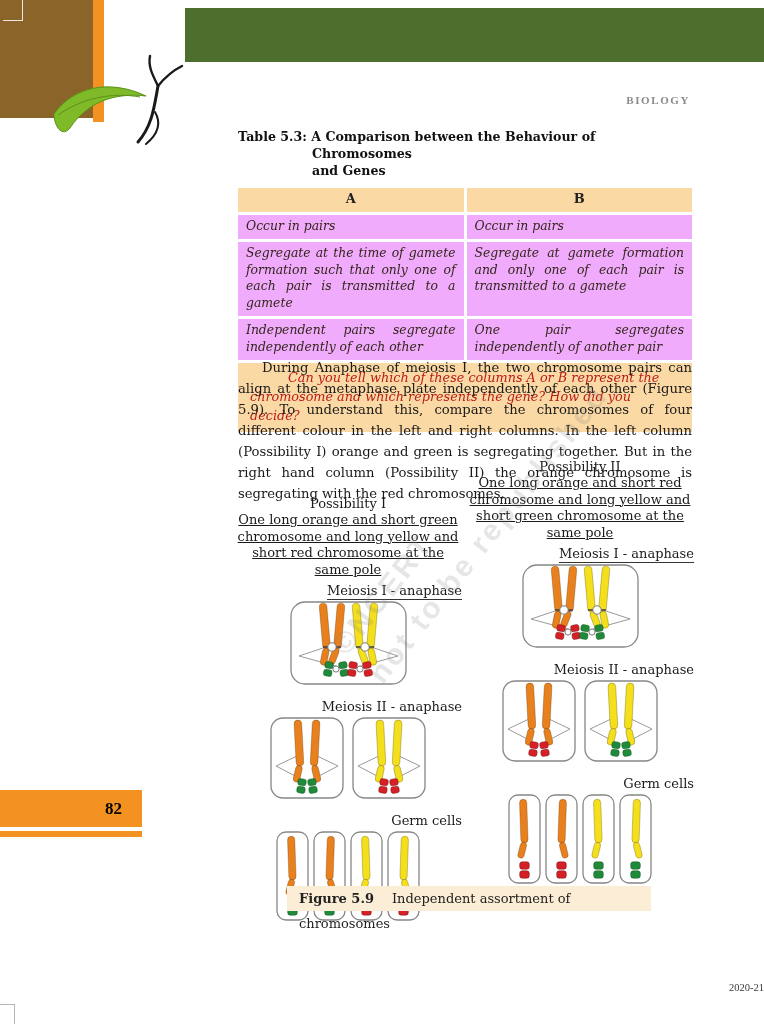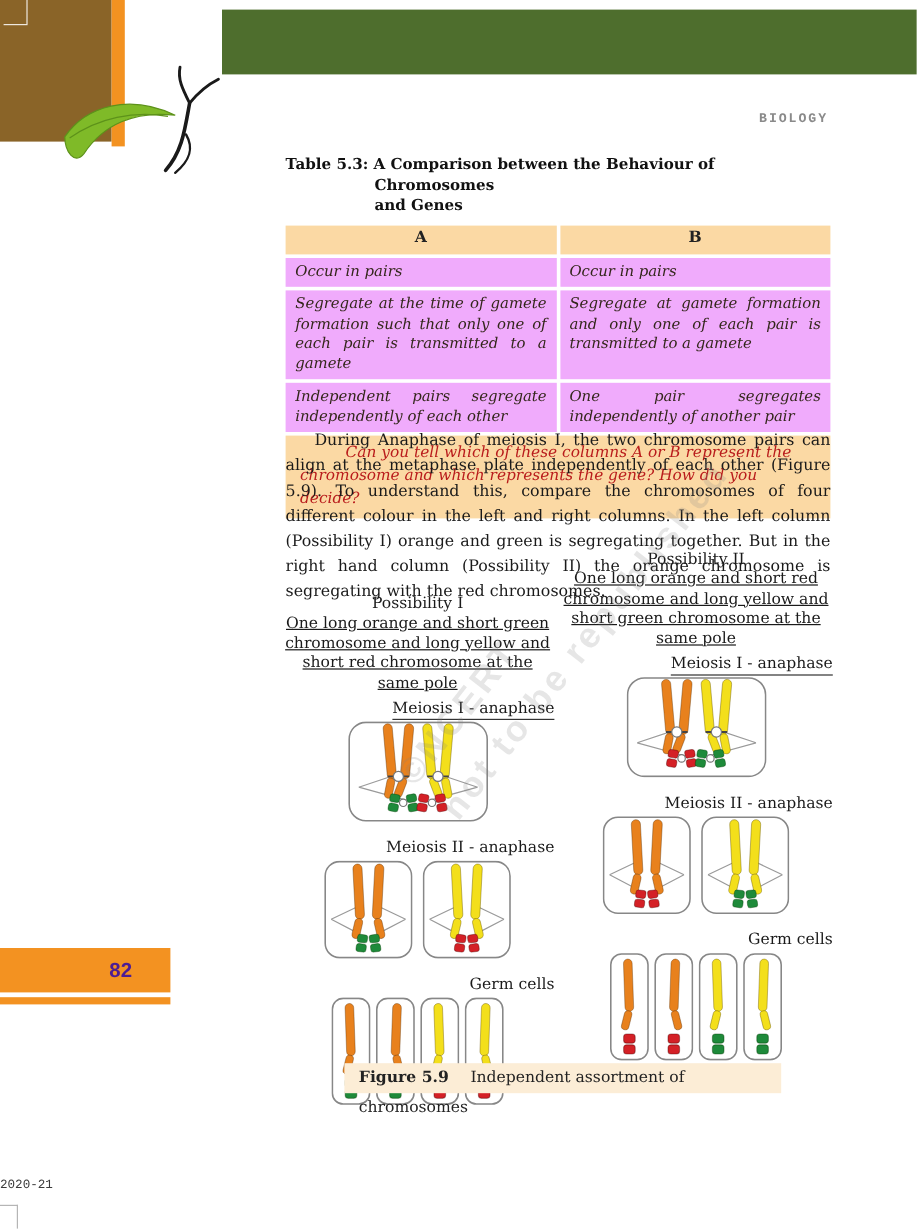--- a/index.html
+++ b/index.html
@@ -8,21 +8,21 @@
   .abs{position:absolute;}
 
   
   .brown-box{left:0;top:0;width:93px;height:118px;background:#8a6428;}
   .orange-stripe{left:93px;top:0;width:11px;height:122px;background:#f39221;}
   .green-band{left:185px;top:8px;width:579px;height:54px;background:#4e6e2d;}
   .crop-tl-h{left:3px;top:20px;width:20px;height:1px;background:rgba(255,255,255,.85);}
   .crop-tl-v{left:22px;top:0;width:1px;height:20px;background:rgba(255,255,255,.85);}
   .crop-bl-h{left:0;top:1004px;width:15px;height:1px;background:#b5b5b5;}
   .crop-bl-v{left:14px;top:1004px;width:1px;height:20px;background:#b5b5b5;}
-  .biology-label{right:74px;top:94px;font-family:Liberation Mono, monospace;
+  .biology-label{right:74px;top:94px;font-family:Liberation Serif, serif;
        font-size:11px;font-weight:bold;letter-spacing:1.6px;color:#8a8a8a;}
 
   
   .content-col{left:238px;width:454px;}
   .table-block{top:128px;}
   .table-title{font-weight:bold;font-size:12.6px;line-height:17px;
        padding-left:74px;text-indent:-74px;white-space:pre-line;margin-bottom:9px;color:#111;}
   .cmp-table{display:grid;grid-template-columns:1fr 1fr;gap:3px;background:#ffffff;}
   .cmp-cell{background:#f0abfc;font-style:italic;font-size:12.4px;line-height:16.5px;
        padding:3px 8px 5px 8px;color:#33261a;text-align:justify;}
@@ -47,24 +47,24 @@
   .stage-label.gap{margin-top:14px;}
   .germ-row{display:flex;justify-content:center;gap:4px;margin-top:2px;}
 
   
   .fig-caption{left:287px;top:886px;width:352px;height:25px;background:#fcedd6;
        font-size:13px;line-height:25px;padding-left:12px;color:#222;}
   .fig-caption b{margin-right:18px;}
 
   
   .page-badge{left:0;top:790px;width:142px;height:37px;background:#f39221;
-       color:#4c1d95;font-family:Liberation Sans, sans-serif;font-weight:bold;
-       font-size:17px;line-height:37px;text-align:right;padding-right:32px;box-sizing:border-box;}
+       color:#000000;font-family:Liberation Serif, serif;font-weight:bold;
+       font-size:17px;line-height:37px;text-align:right;padding-right:20px;box-sizing:border-box;}
   .page-badge-strip{left:0;top:831px;width:142px;height:6px;background:#f39221;}
-  .year{left:0;right:0;top:982px;text-align:left;font-family:Liberation Mono, monospace;
+  .year{left:0;right:0;top:982px;text-align:right;font-family:Liberation Serif, serif;
        font-size:10.5px;color:#3a3a3a;}
 
   
   .watermark{left:230px;top:350px;width:480px;height:340px;pointer-events:none;
        display:flex;flex-direction:column;align-items:center;justify-content:center;
        transform:rotate(-52deg);color:rgba(130,130,130,0.20);
        font-family:"Liberation Sans",sans-serif;font-weight:bold;
        font-size:30px;letter-spacing:3px;line-height:46px;white-space:pre;}
 
   svg .box-frame{fill:#ffffff;stroke:#878787;stroke-width:1.3px;}

